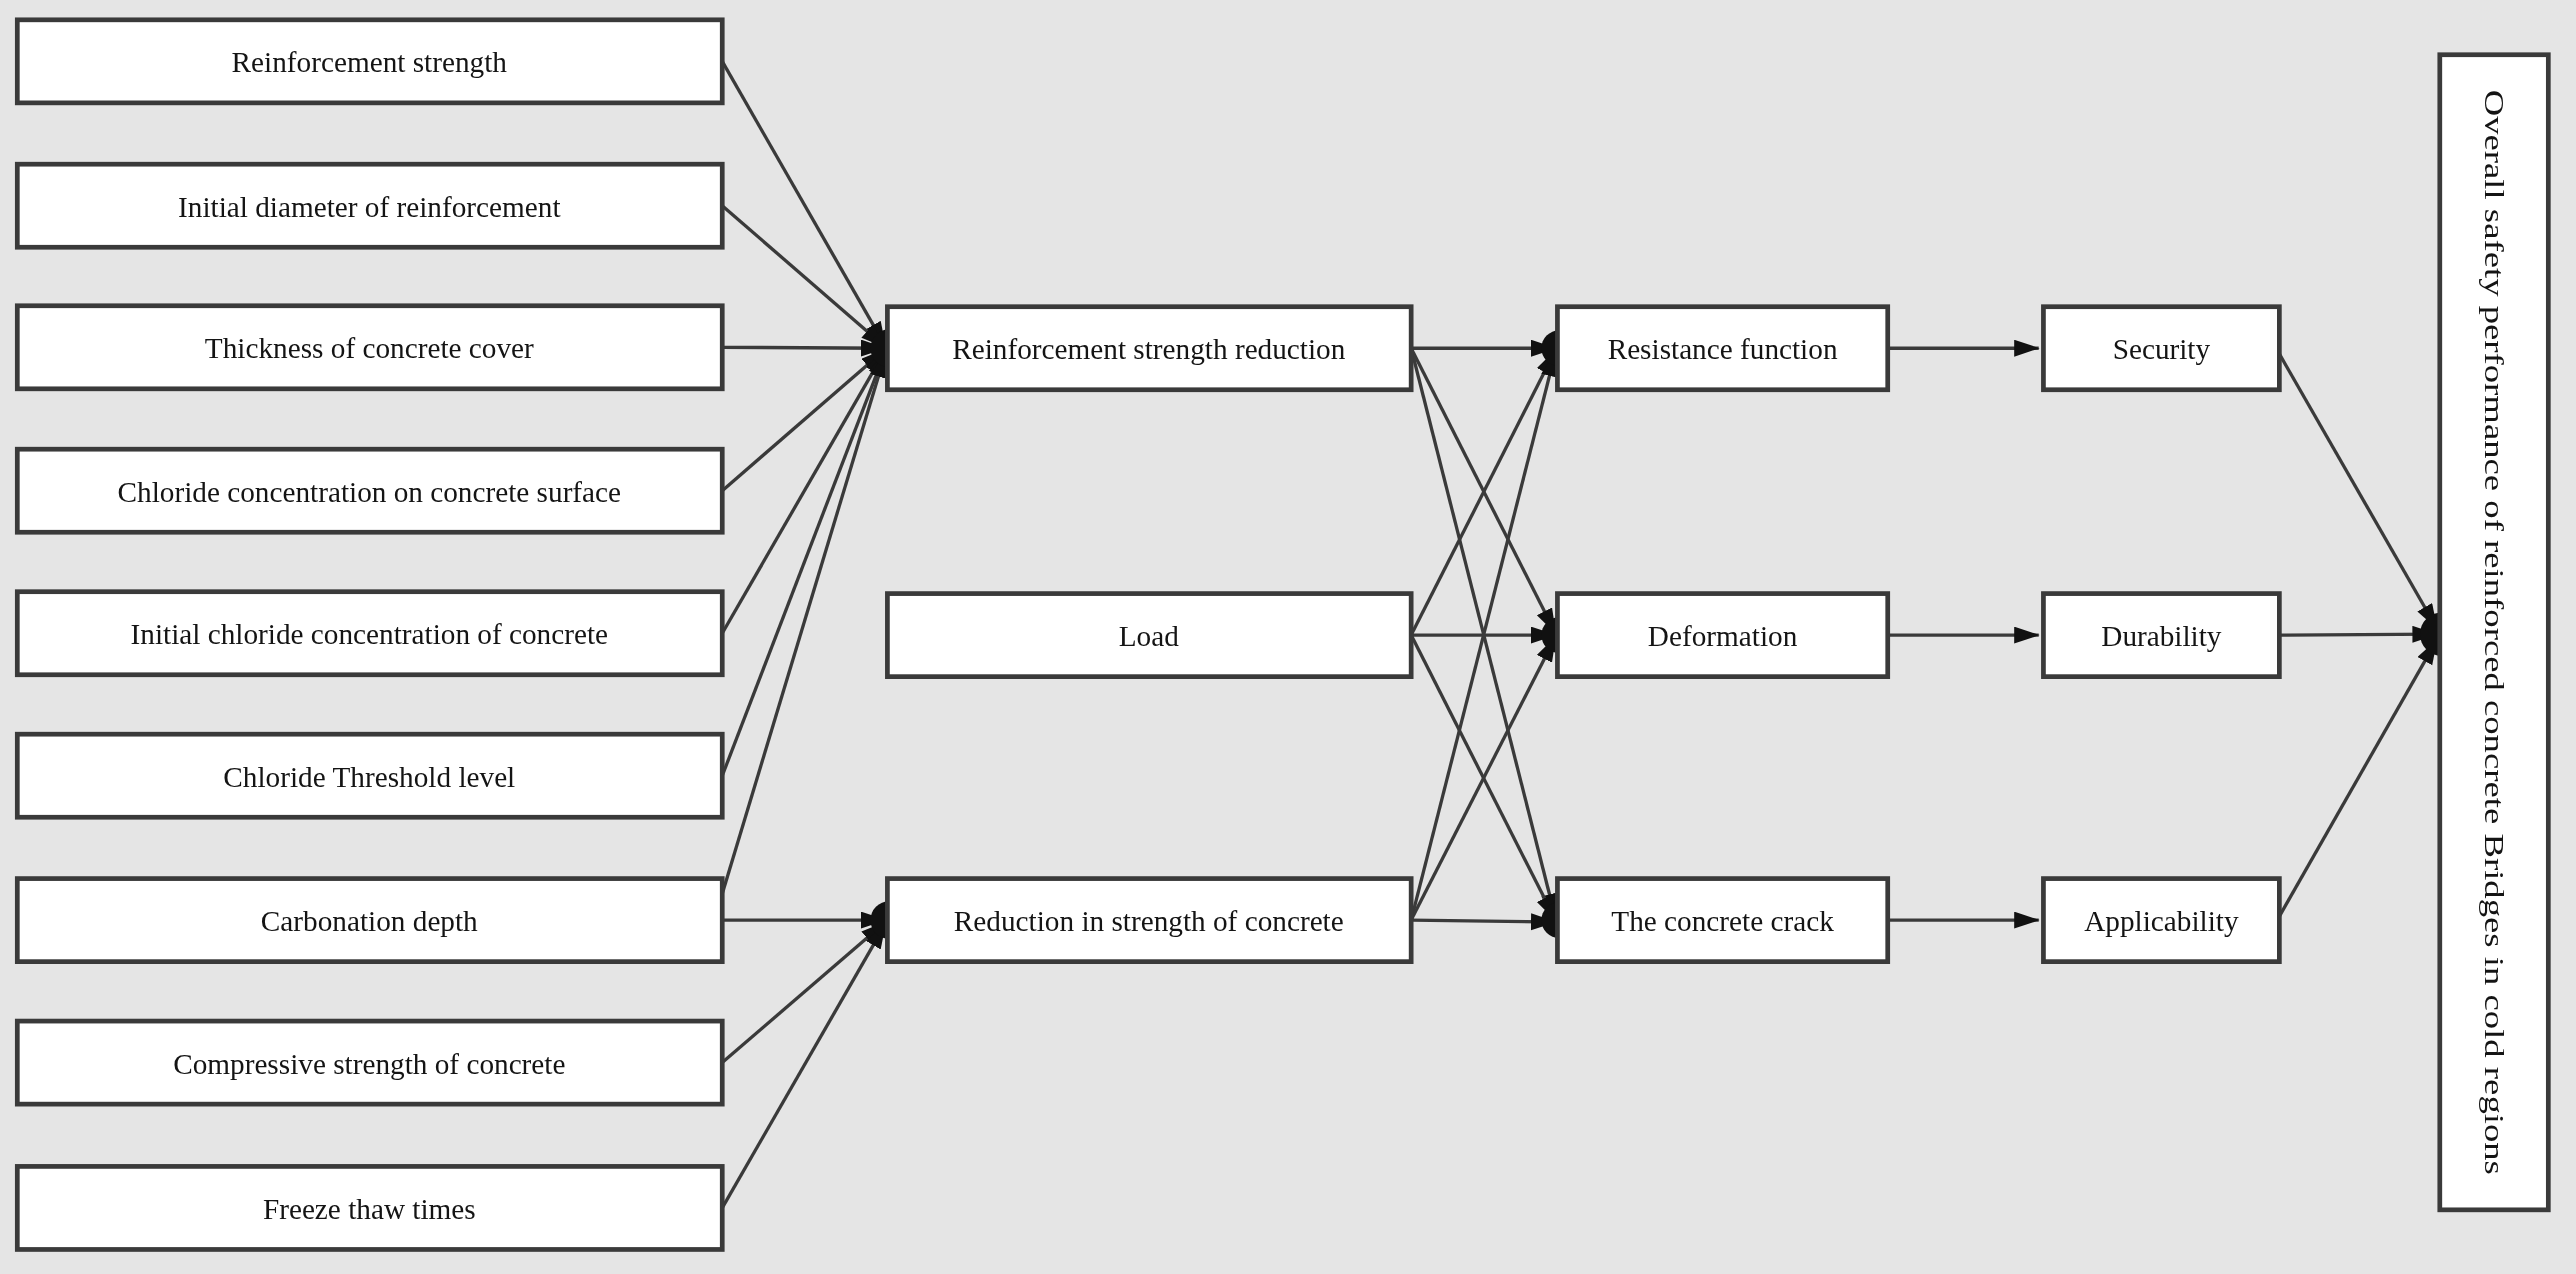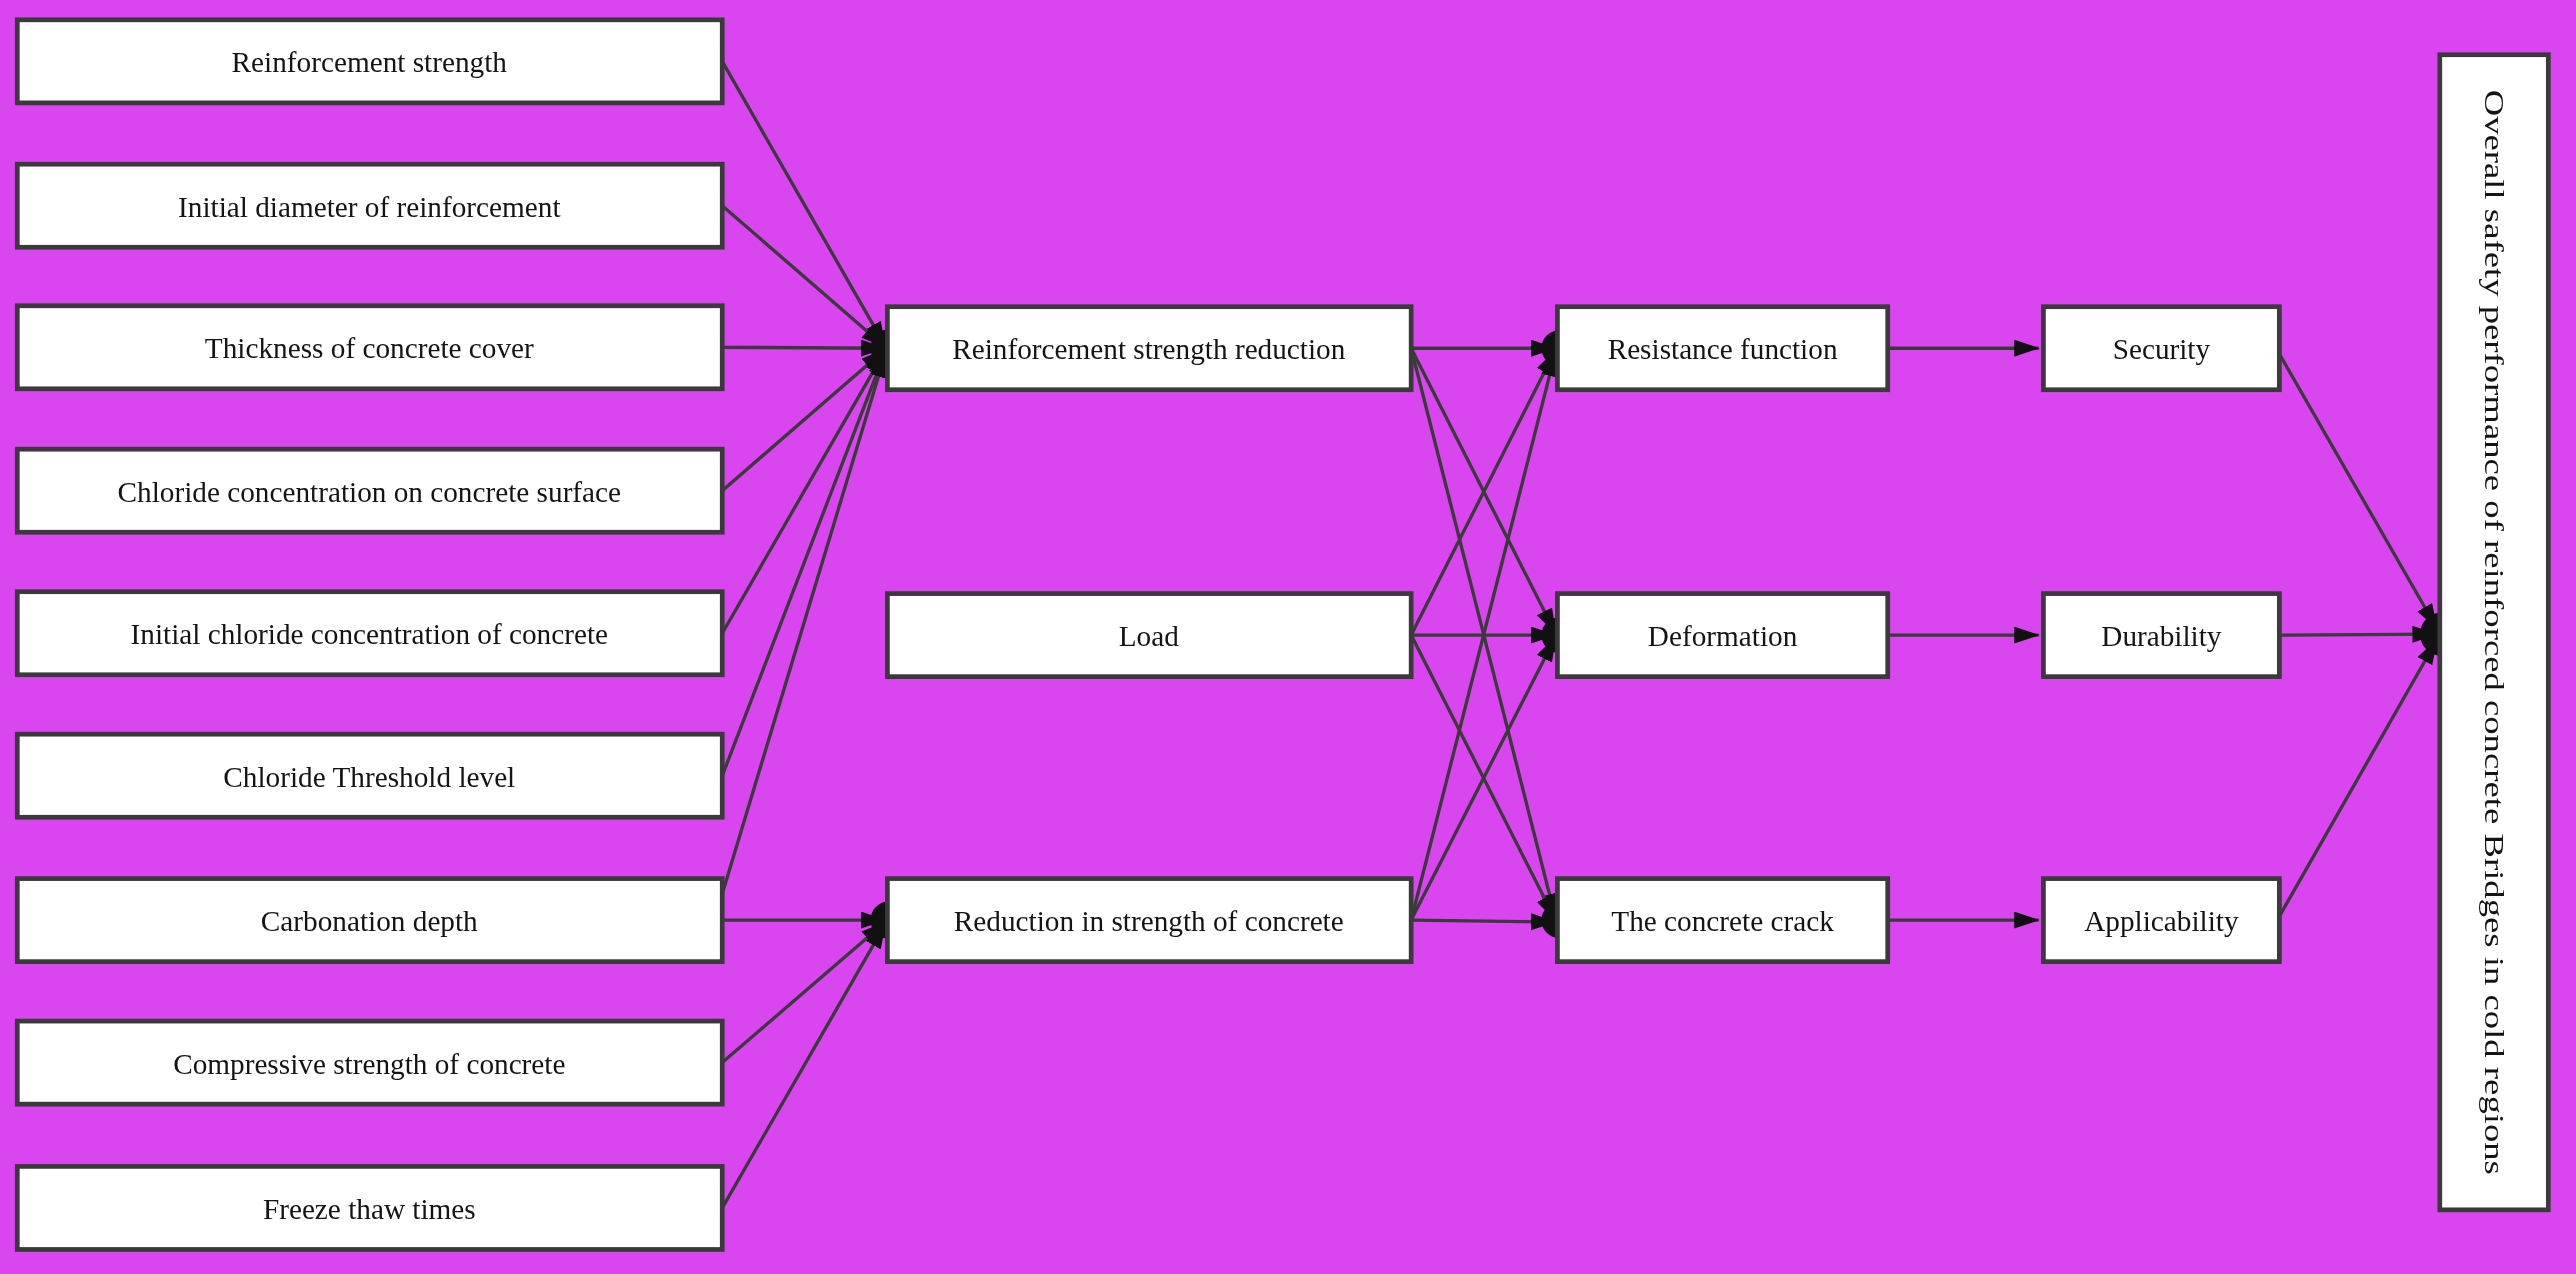--- a/index.html
+++ b/index.html
@@ -4,21 +4,21 @@
 <style>
   html, body {
     margin: 0;
     padding: 0;
     background: #ffffff;
   }
   .stage {
     position: relative;
     width: 2576px;
     height: 1274px;
-    background: #d946ef;
+    background: #e5e5e5;
     overflow: hidden;
   }
   svg { display: block; }
   .node-box {
     fill: #ffffff;
     stroke: #3a3a3a;
     stroke-width: 5;
   }
   .node-label {
     font-family: "Liberation Serif", "DejaVu Serif", serif;

